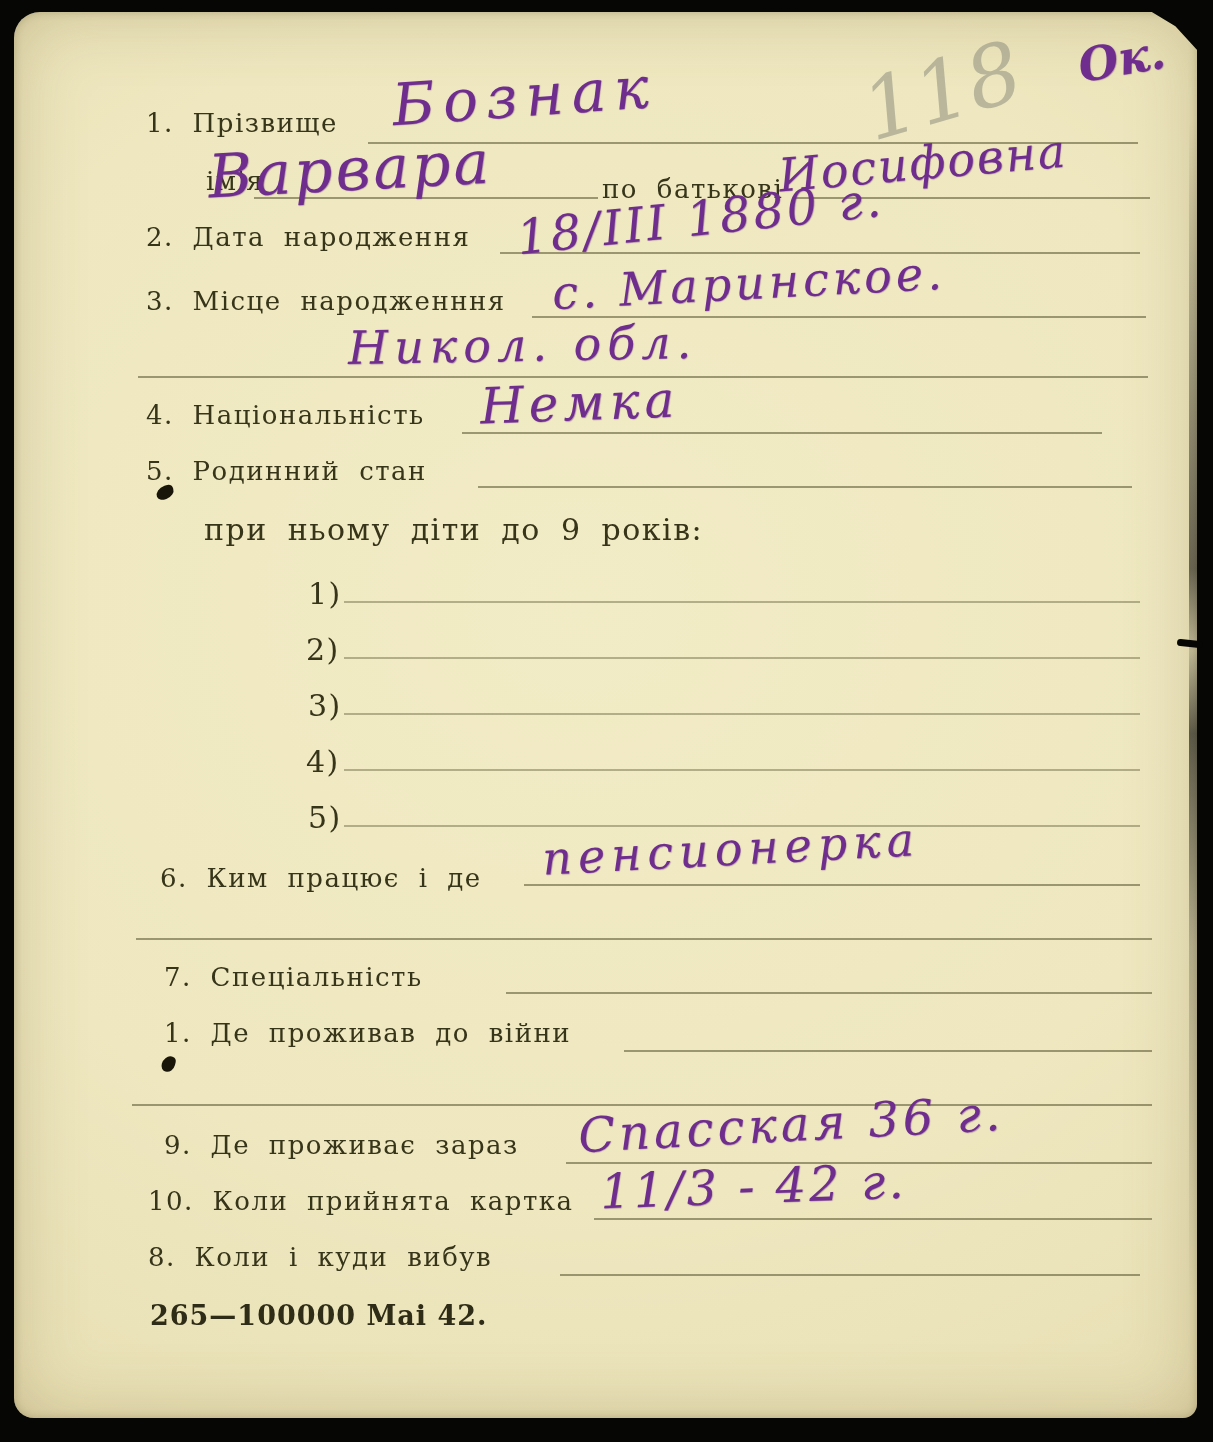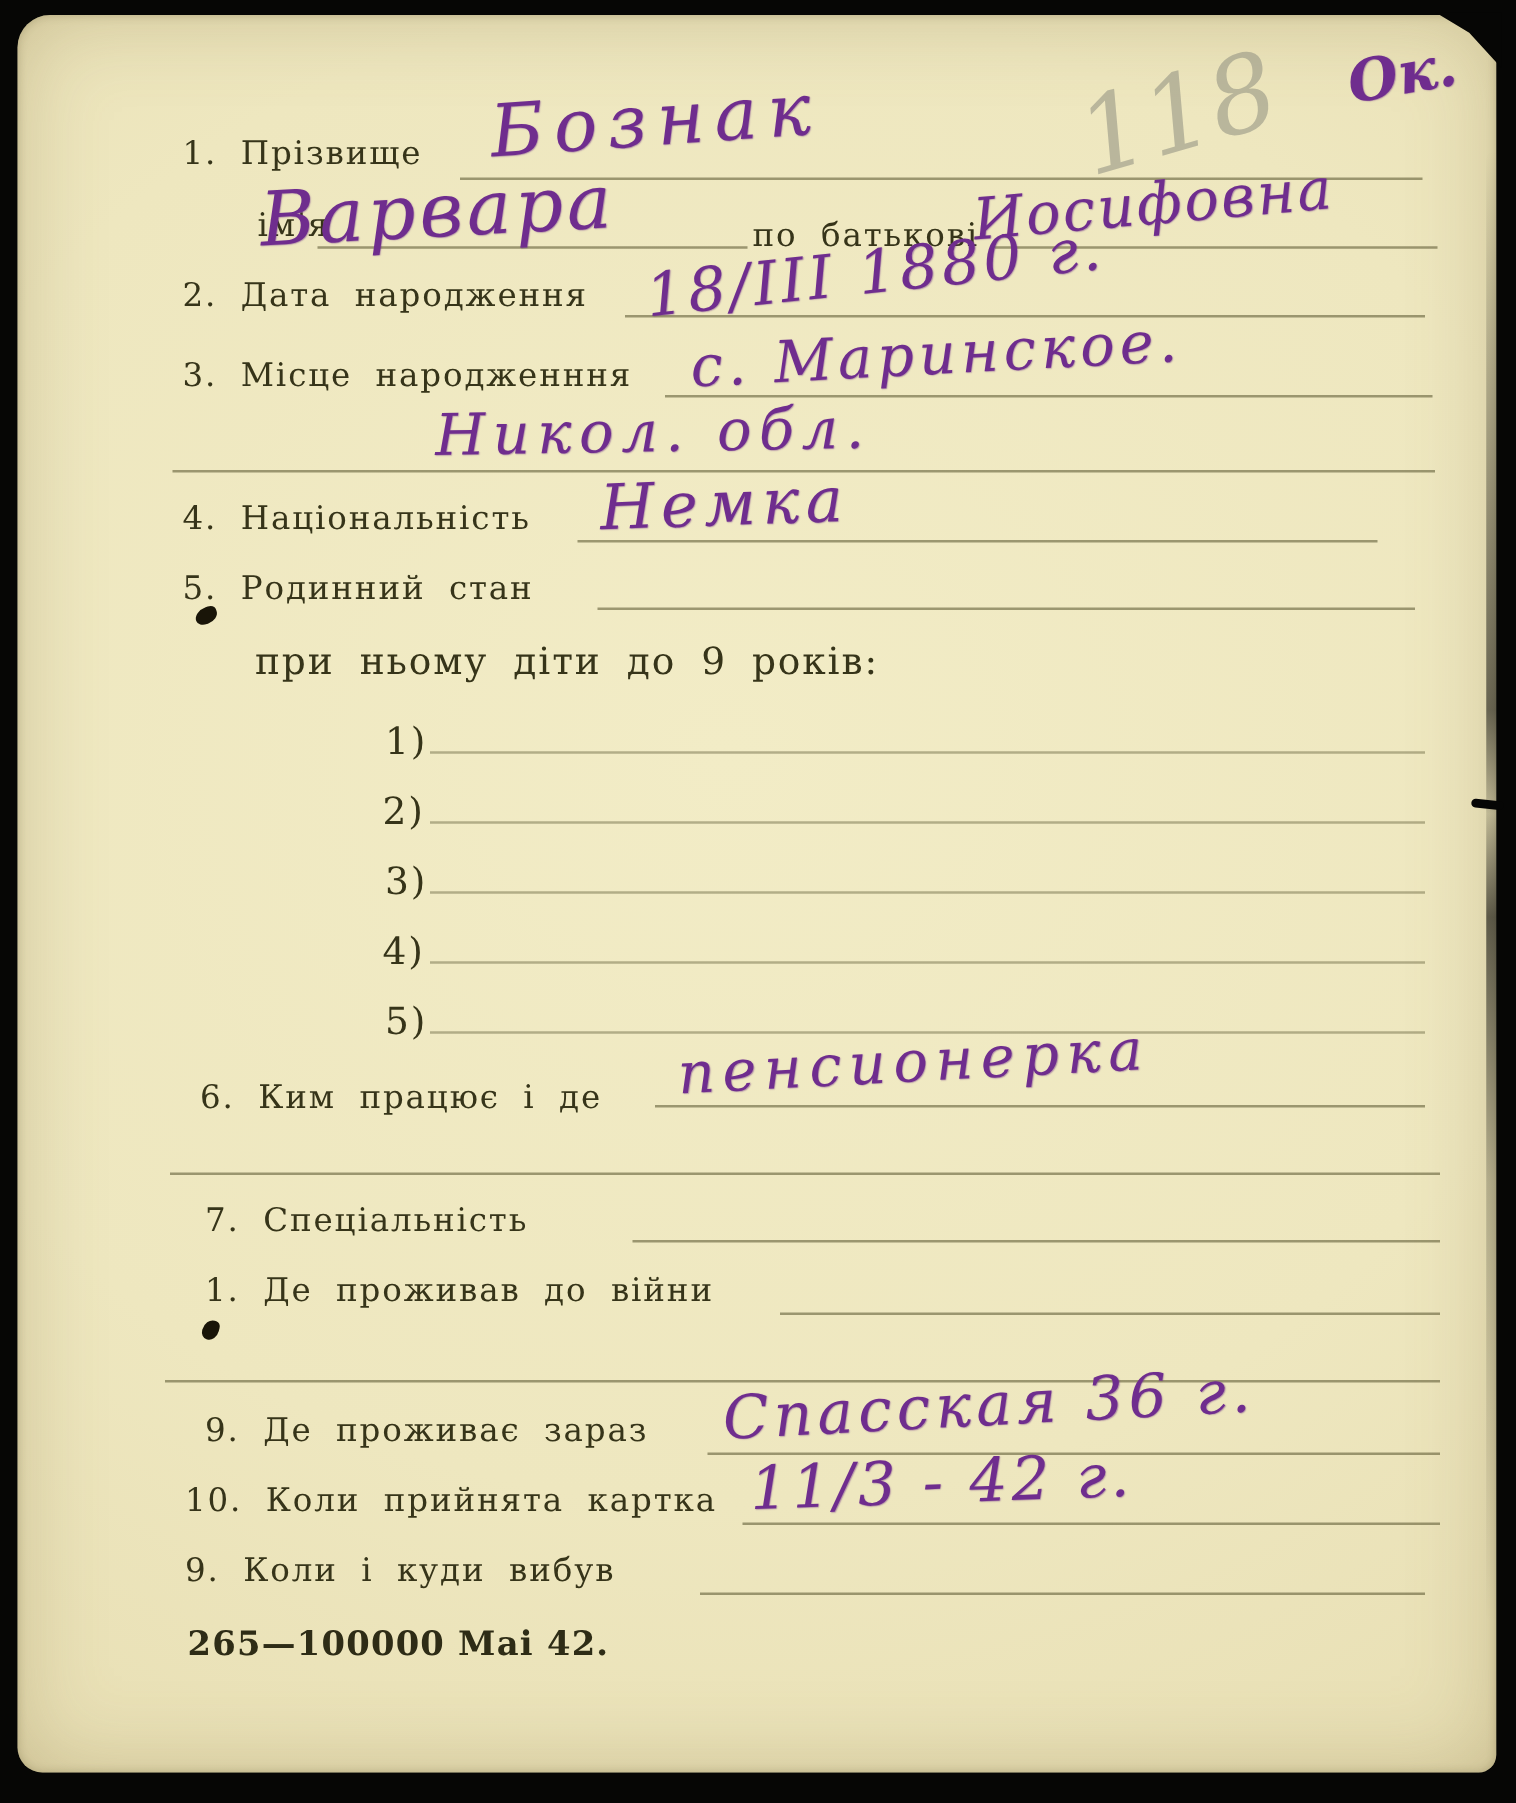--- a/index.html
+++ b/index.html
@@ -158,18 +158,18 @@
     <div class="rule" style="left:132px; top:1104px; width:1020px;"></div>
 
     <div class="lbl" style="left:164px; top:1130px;">9. Де проживає зараз</div>
     <div class="rule" style="left:566px; top:1162px; width:586px;"></div>
     <div class="hw" style="left:578px; top:1096px; font-size:48px; letter-spacing:4px; transform:rotate(-3deg);">Спасская 36 г.</div>
 
     <div class="lbl" style="left:148px; top:1186px;">10. Коли прийнята картка</div>
     <div class="rule" style="left:594px; top:1218px; width:558px;"></div>
     <div class="hw" style="left:600px; top:1158px; font-size:48px; letter-spacing:3px; transform:rotate(-2deg);">11/3 - 42 г.</div>
 
-    <div class="lbl" style="left:148px; top:1242px;">9. Коли і куди вибув</div>
+    <div class="lbl" style="left:148px; top:1242px;">8. Коли і куди вибув</div>
     <div class="rule" style="left:560px; top:1274px; width:580px;"></div>
 
     <div class="footer-code" style="left:150px; top:1300px;">265—100000 Mai 42.</div>
   </div>
 </div>
 
 </body></html>

